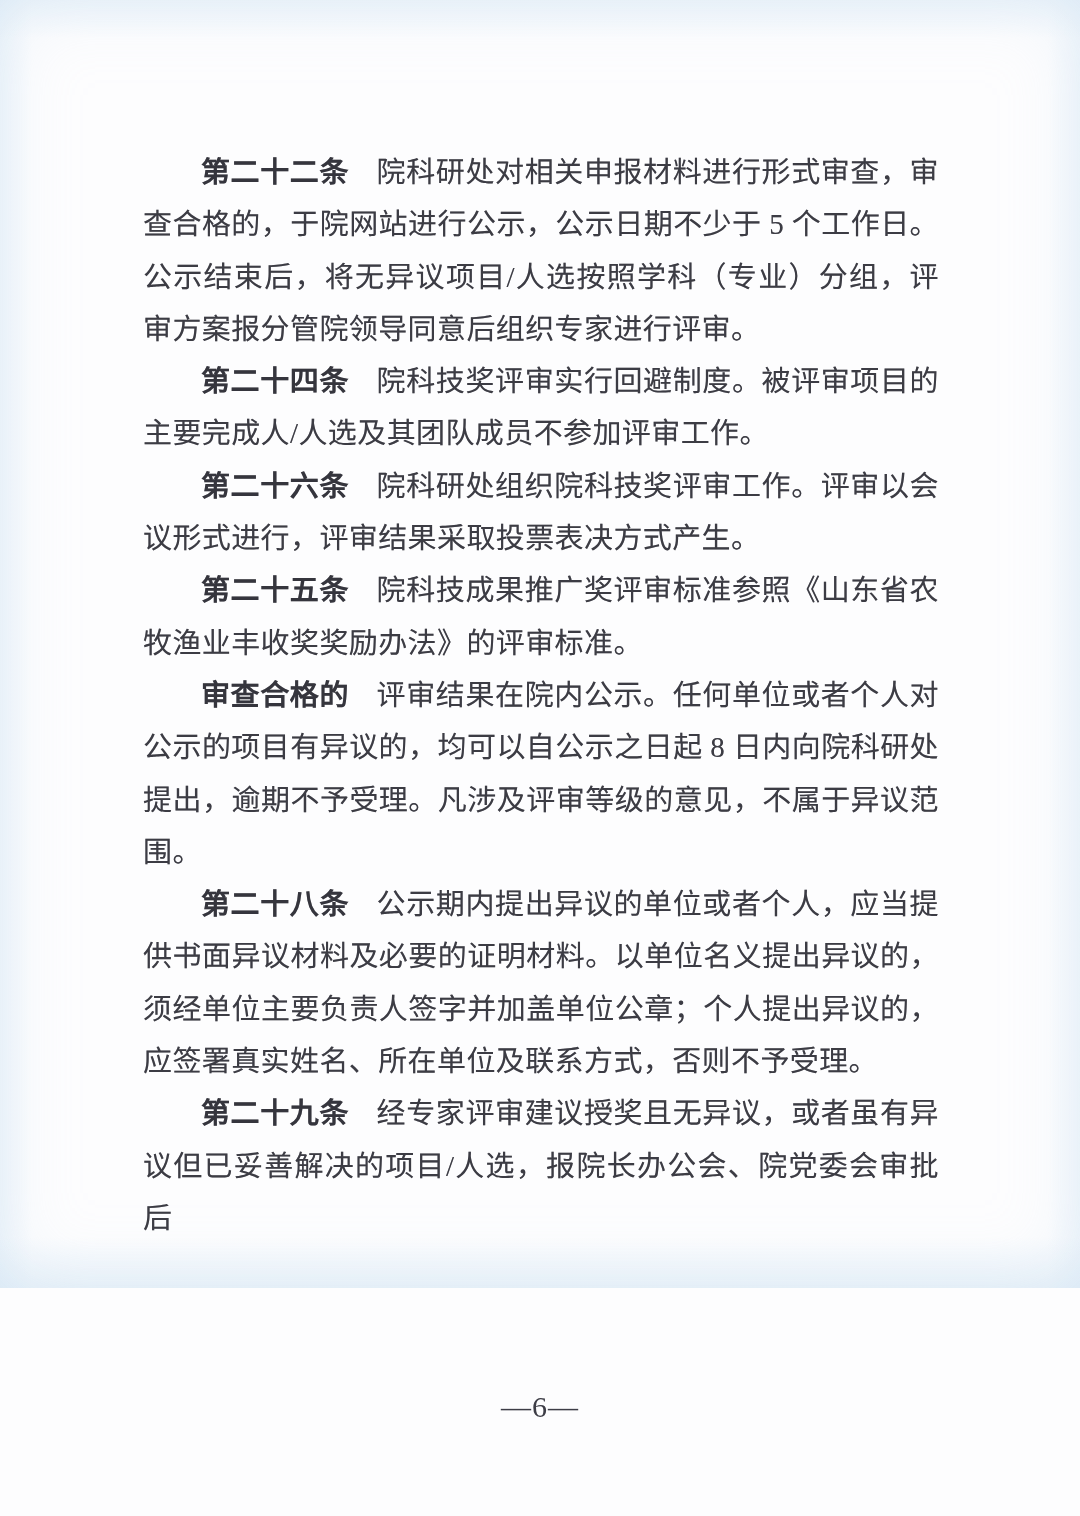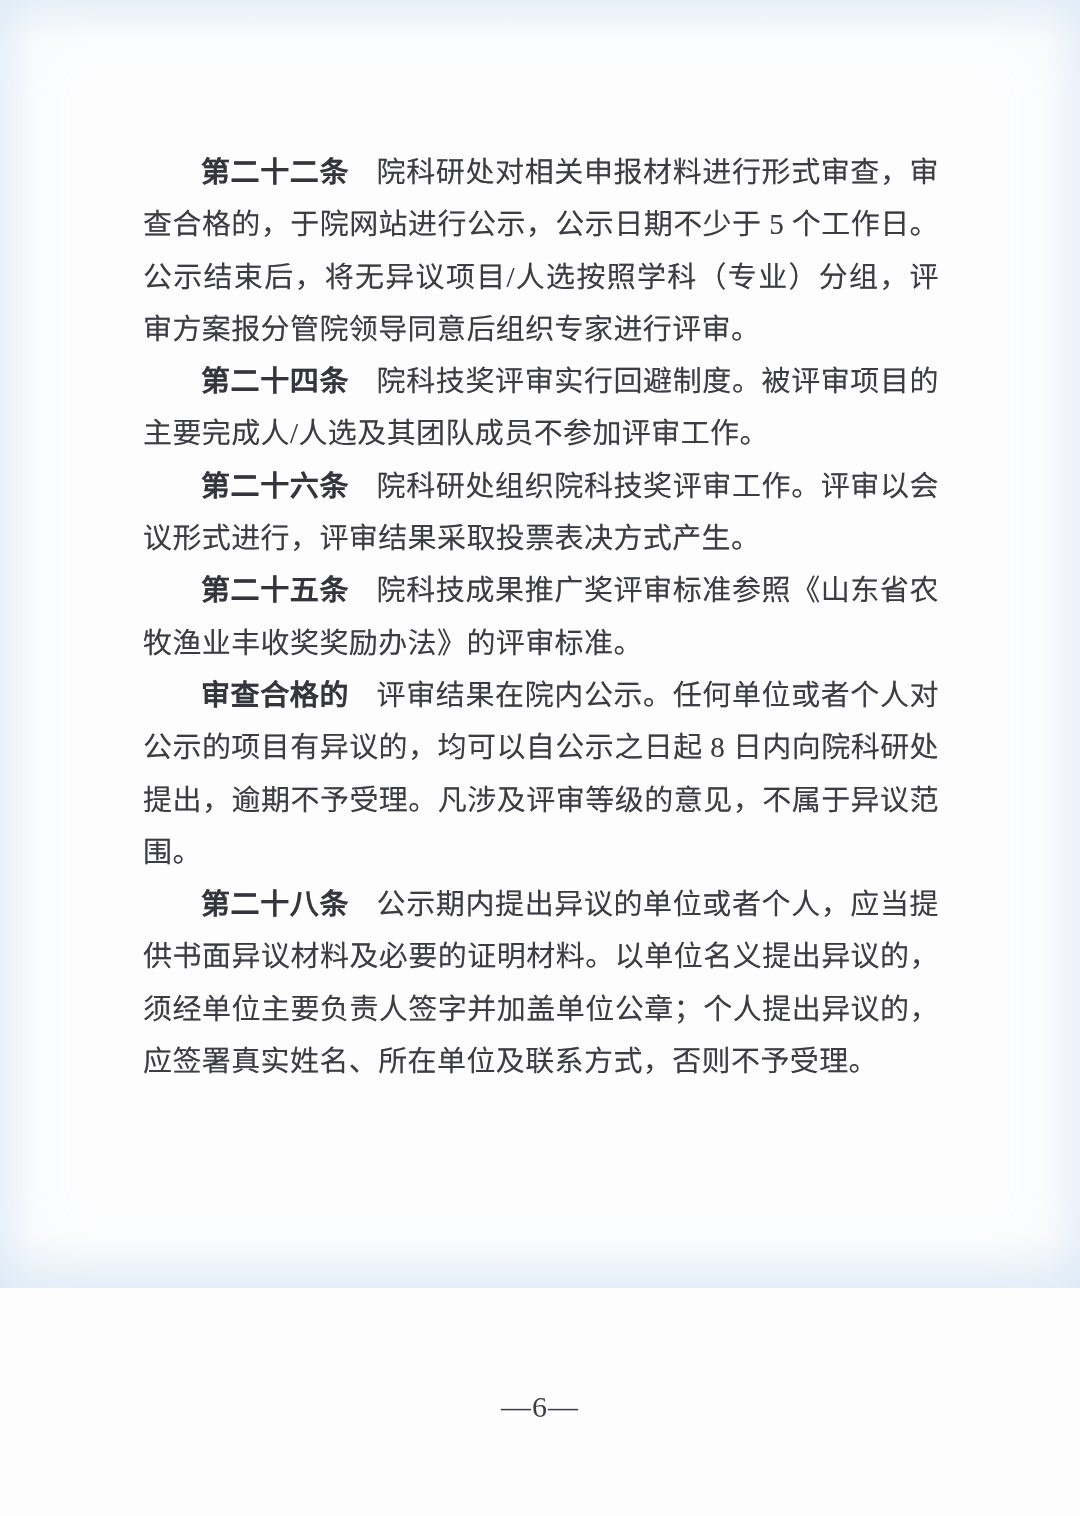--- a/index.html
+++ b/index.html
@@ -82,18 +82,21 @@
     </p>
 
     <p>
       <span class="art-num">审查合格的</span><span>评审结果在院内公示。任何单位或者个人对公示的项目有异议的，均可以自公示之日起 8 日内向院科研处提出，逾期不予受理。凡涉及评审等级的意见，不属于异议范围。</span>
     </p>
 
     <p>
       <span class="art-num">第二十八条</span><span>公示期内提出异议的单位或者个人，应当提供书面异议材料及必要的证明材料。以单位名义提出异议的，须经单位主要负责人签字并加盖单位公章；个人提出异议的，应签署真实姓名、所在单位及联系方式，否则不予受理。</span>
     </p>
 
+    <p>
+      <span class="art-num">第二十九条</span><span>经专家评审建议授奖且无异议，或者虽有异议但已妥善解决的项目/人选，报院长办公会、院党委会审批后</span>
+    </p>
 
   </div>
 
   <div class="page-num">—6—</div>
 
 </div>
 
 </body></html>

